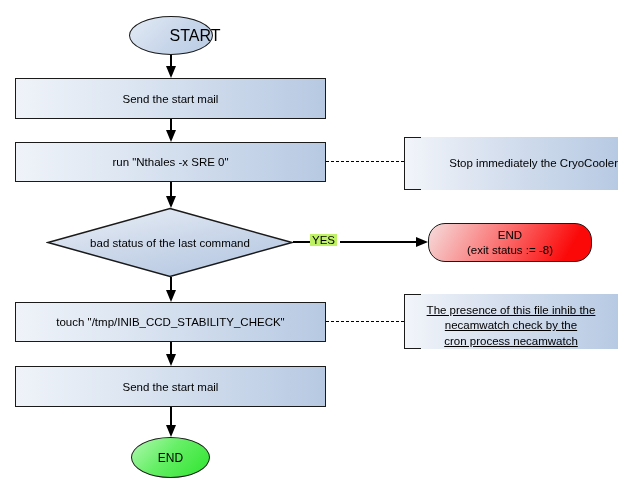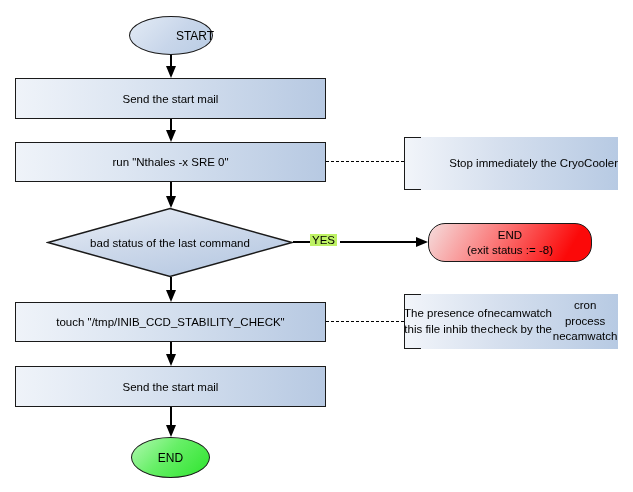--- a/index.html
+++ b/index.html
@@ -75,21 +75,21 @@
     position:absolute; background:#bef264; padding:0 2px;
     font-size:11.5px;
   }
 </style>
 </head>
 <body>
 
 <div class="canvas">
 
   <div class="node terminator start-fill" style="left:129px; top:16px; width:84px; height:39px;">
-    <span style="font-size:12px;margin-left:48px;">START</span>
+    <span style="font-size:16px;margin-left:48px;">START</span>
   </div>
 
   <div class="vline" style="left:170px; top:55px; height:12px;"></div>
   <div class="arr-down" style="left:166px; top:66px;"></div>
 
   <div class="node proc" style="left:15px; top:78px; width:311px; height:41px;">
     <span>Send the start mail</span>
   </div>
 
   <div class="vline" style="left:170px; top:119px; height:12px;"></div>
@@ -135,21 +135,21 @@
 
   <div class="vline" style="left:170px; top:277px; height:14px;"></div>
   <div class="arr-down" style="left:166px; top:290px;"></div>
 
   <div class="node proc" style="left:15px; top:302px; width:311px; height:40px;">
     <span>touch "/tmp/INIB_CCD_STABILITY_CHECK"</span>
   </div>
 
   <div class="dash" style="left:326px; top:321px; width:78px;"></div>
 
-  <div class="note" style="left:404px; top:294px; width:214px; height:55px; flex-direction:row;">
+  <div class="note" style="left:404px; top:294px; width:214px; height:55px; flex-direction:column;text-decoration:underline;">
     <span class="bracket"></span>
     <span>The presence of this file inhib the</span>
     <span>necamwatch check by the</span>
     <span>cron process necamwatch</span>
   </div>
 
   <div class="vline" style="left:170px; top:342px; height:13px;"></div>
   <div class="arr-down" style="left:166px; top:354px;"></div>
 
   <div class="node proc" style="left:15px; top:366px; width:311px; height:41px;">

